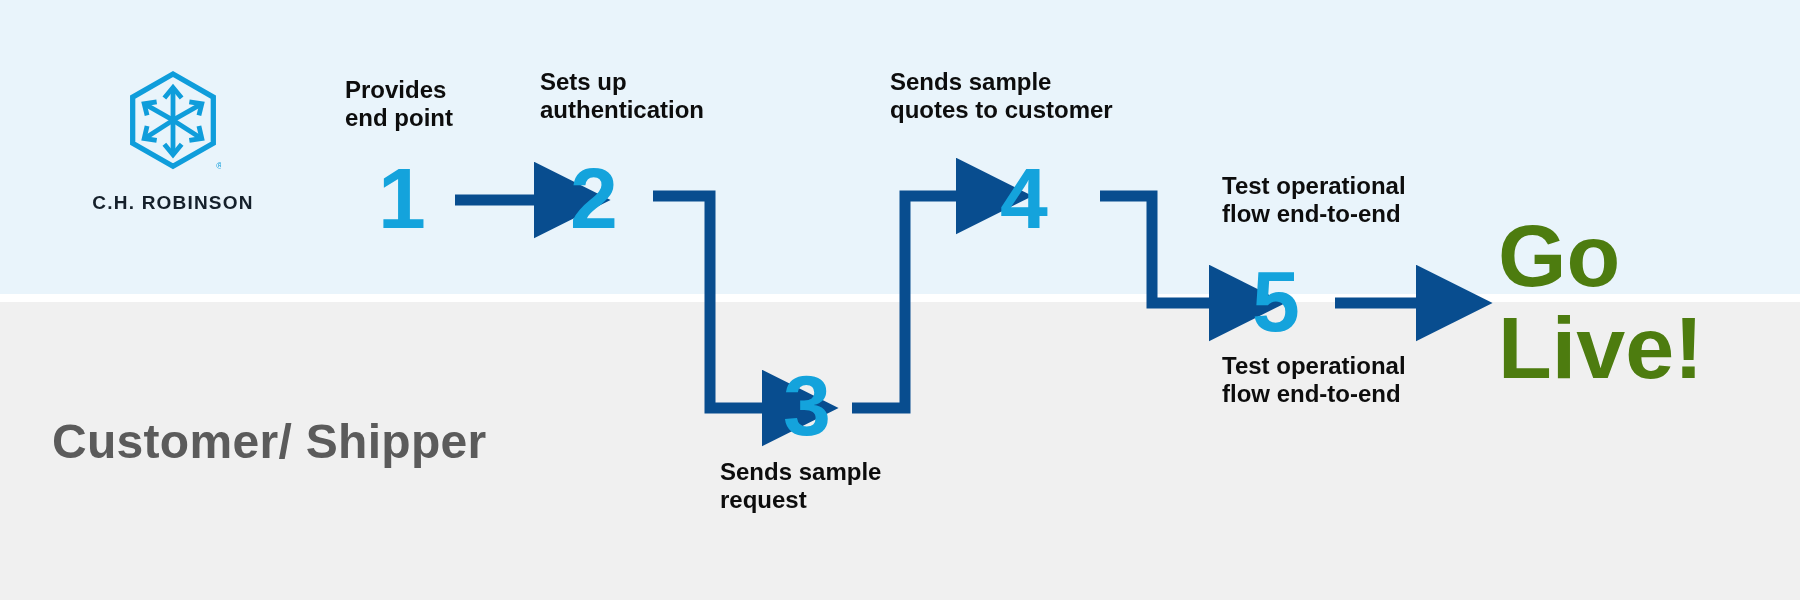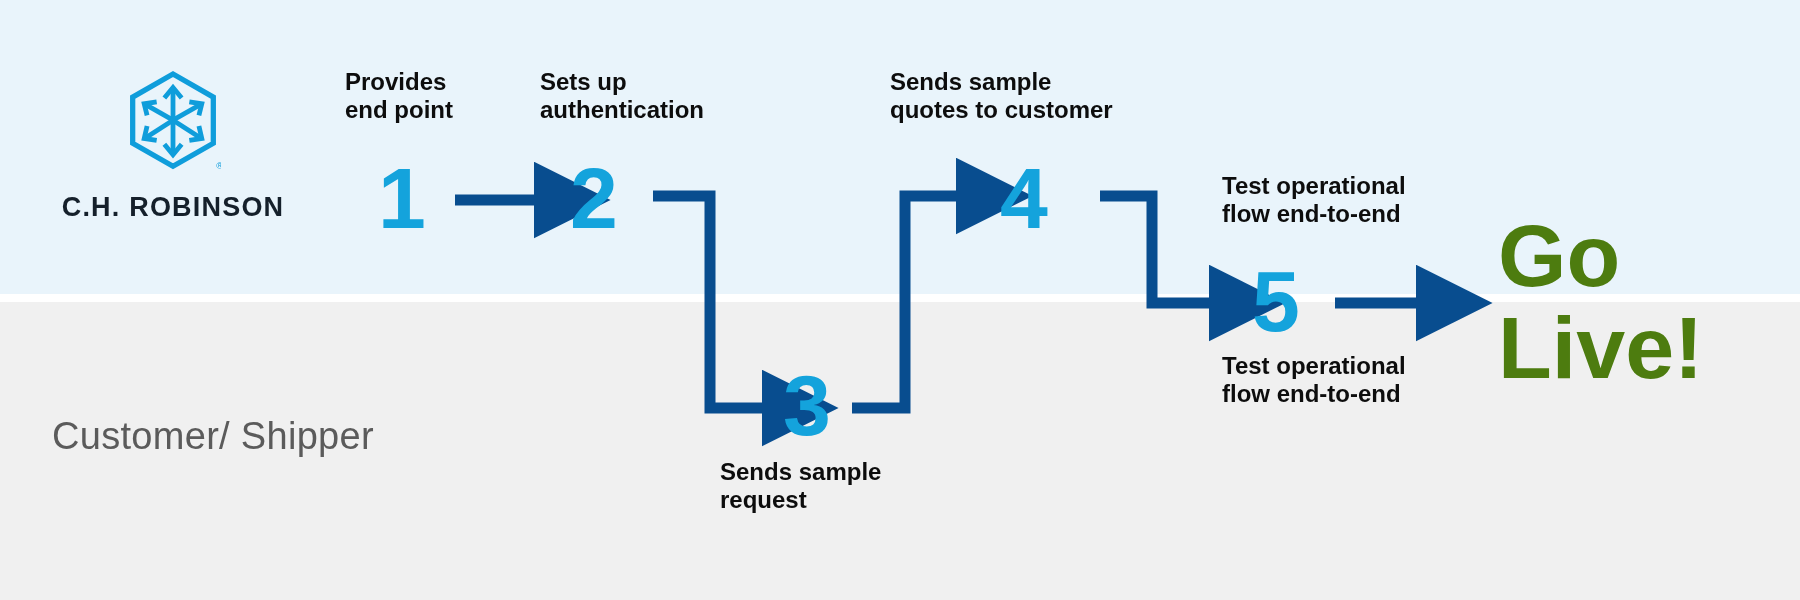--- a/index.html
+++ b/index.html
@@ -25,30 +25,30 @@
     background:#f0f0f0;
   }
   
   .logo-wrap {
     position:absolute; left:48px; top:70px; width:250px; height:165px;
     display:flex; flex-direction:column; align-items:center;
   }
   .logo-mark { width:96px; height:108px; }
   .logo-text {
     margin-top:14px;
-    font-size:27px;
+    font-size:19px;
     font-weight:bold;
     letter-spacing:1.2px;
     color:#15202b;
     white-space:nowrap;
   }
   
   .lane-label {
     position:absolute; left:52px; top:415px;
-    font-size:38px; font-weight:normal; line-height:1.12;
+    font-size:48px; font-weight:bold; line-height:1.12;
     color:#5b5b5b; letter-spacing:.3px;
   }
   
   .caption {
     position:absolute;
     font-size:24px;
     font-weight:bold;
     line-height:1.16;
     color:#0d0d0d;
     white-space:pre-line;
@@ -138,21 +138,21 @@
 
     <g>
       <path d="M 1100,196 L 1152,196 L 1152,303 L 1215,303" stroke="#084d8f" stroke-width="11" fill="none" marker-end="url(#ah)"></path>
     </g>
 
     <g>
       <line x1="1335" y1="303" x2="1422" y2="303" stroke="#084d8f" stroke-width="11" marker-end="url(#ah)"></line>
     </g>
   </svg>
 
-  <div class="caption" style="left:345px; top:68px;">Provides
+  <div class="caption" style="left:345px; top:76px;">Provides
 end point</div>
   <div class="step-num" style="left:378px; top:155px;">1</div>
 
   <div class="caption" style="left:540px; top:68px;">Sets up
 authentication</div>
   <div class="step-num" style="left:570px; top:155px;">2</div>
 
   <div class="step-num" style="left:783px; top:362px;">3</div>
   <div class="caption" style="left:720px; top:458px;">Sends sample
 request</div>

